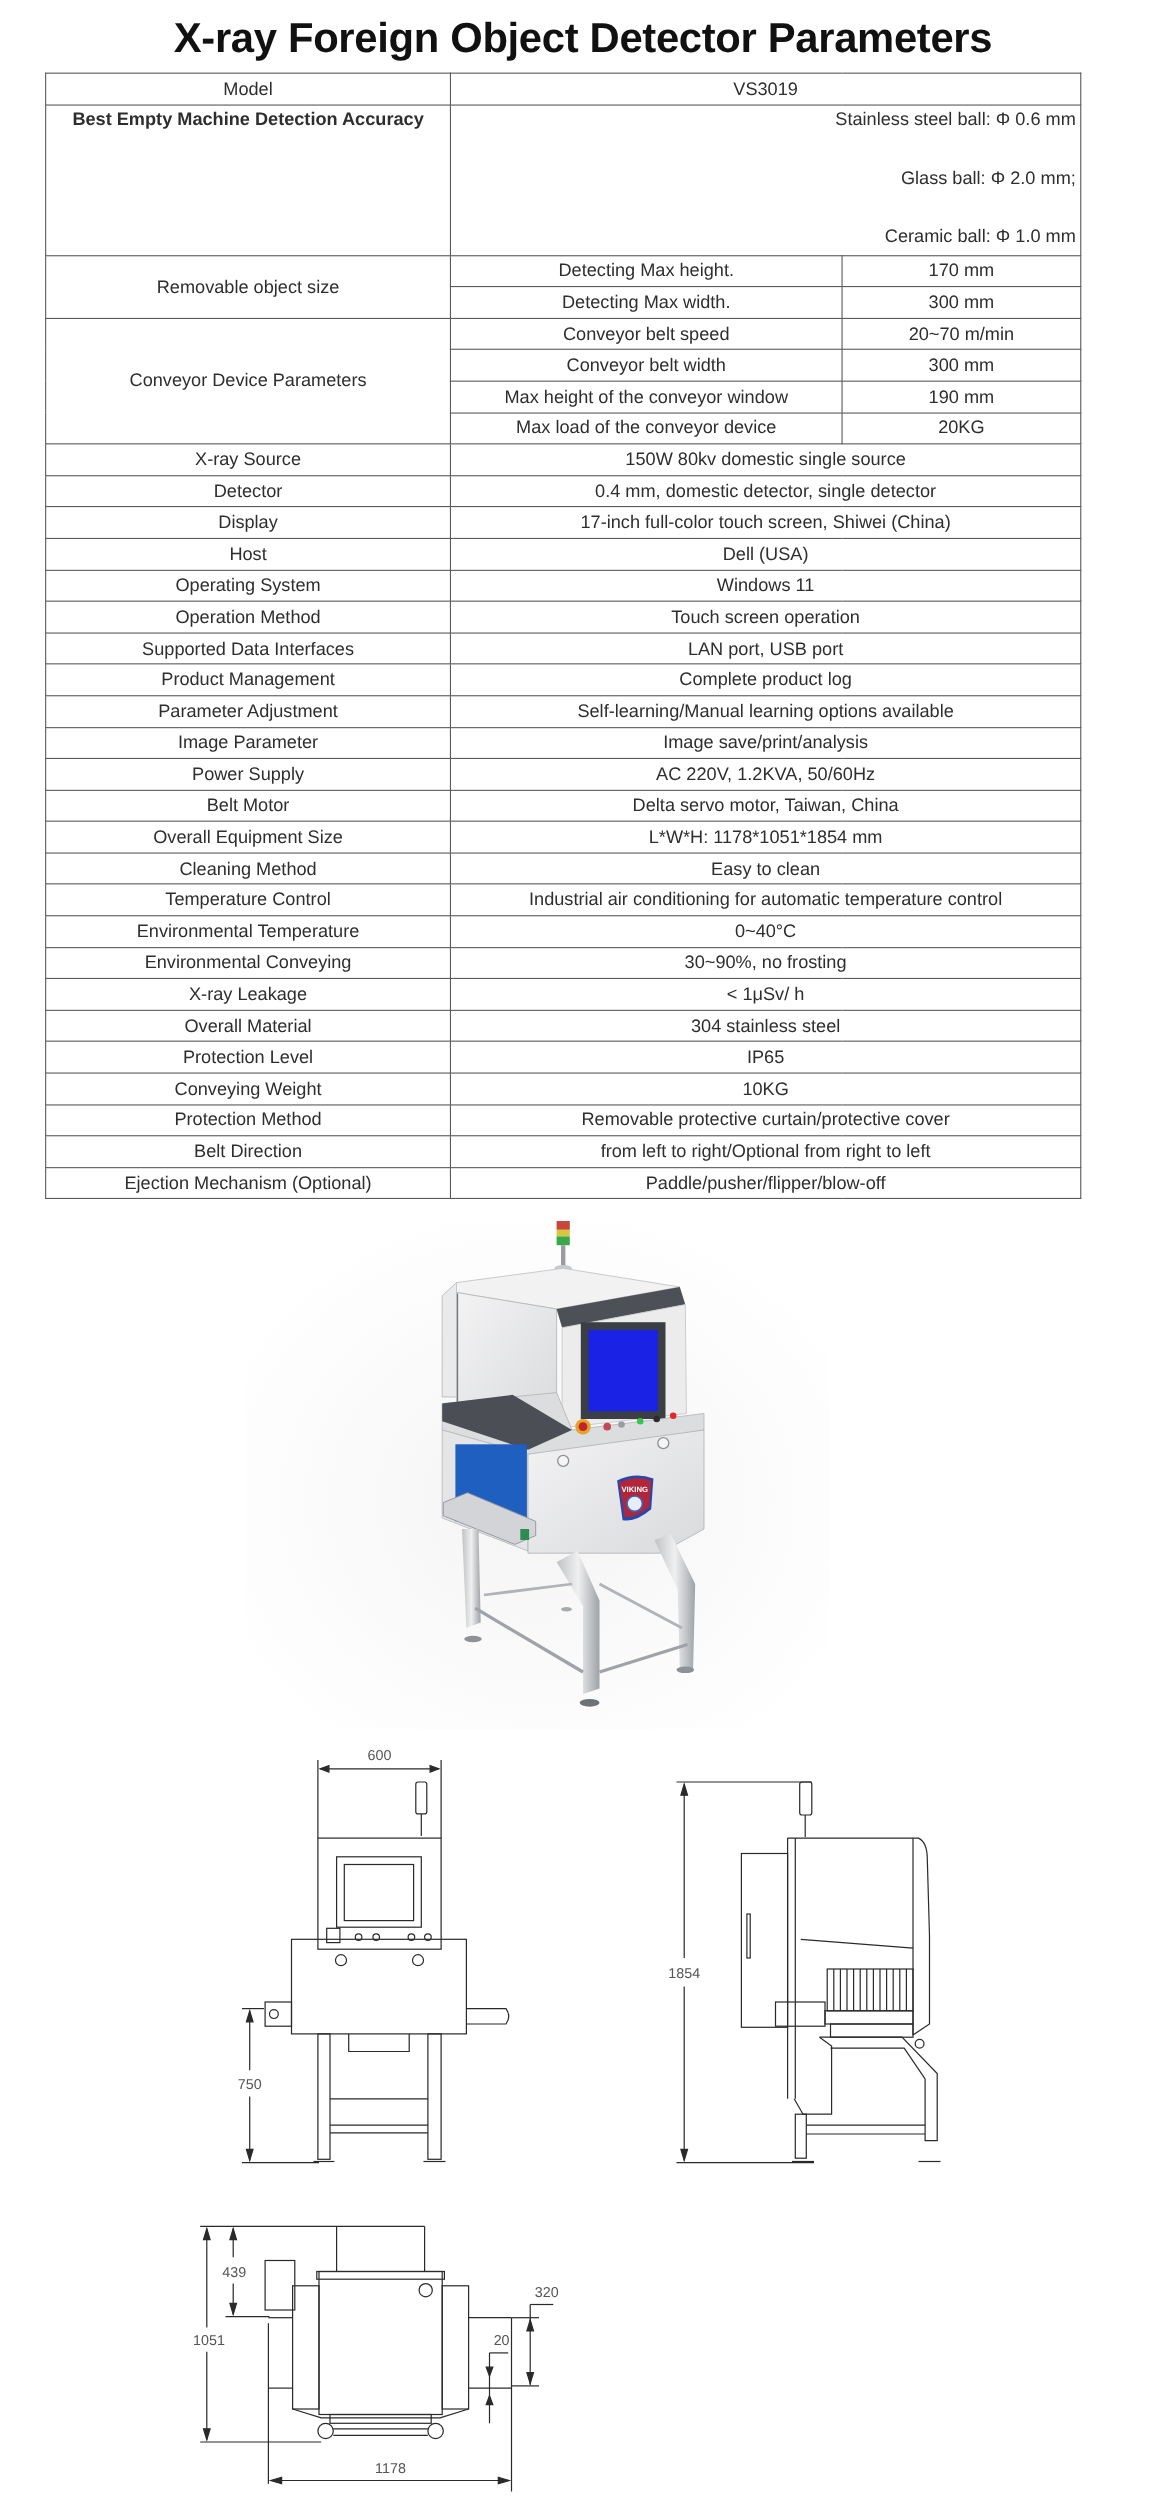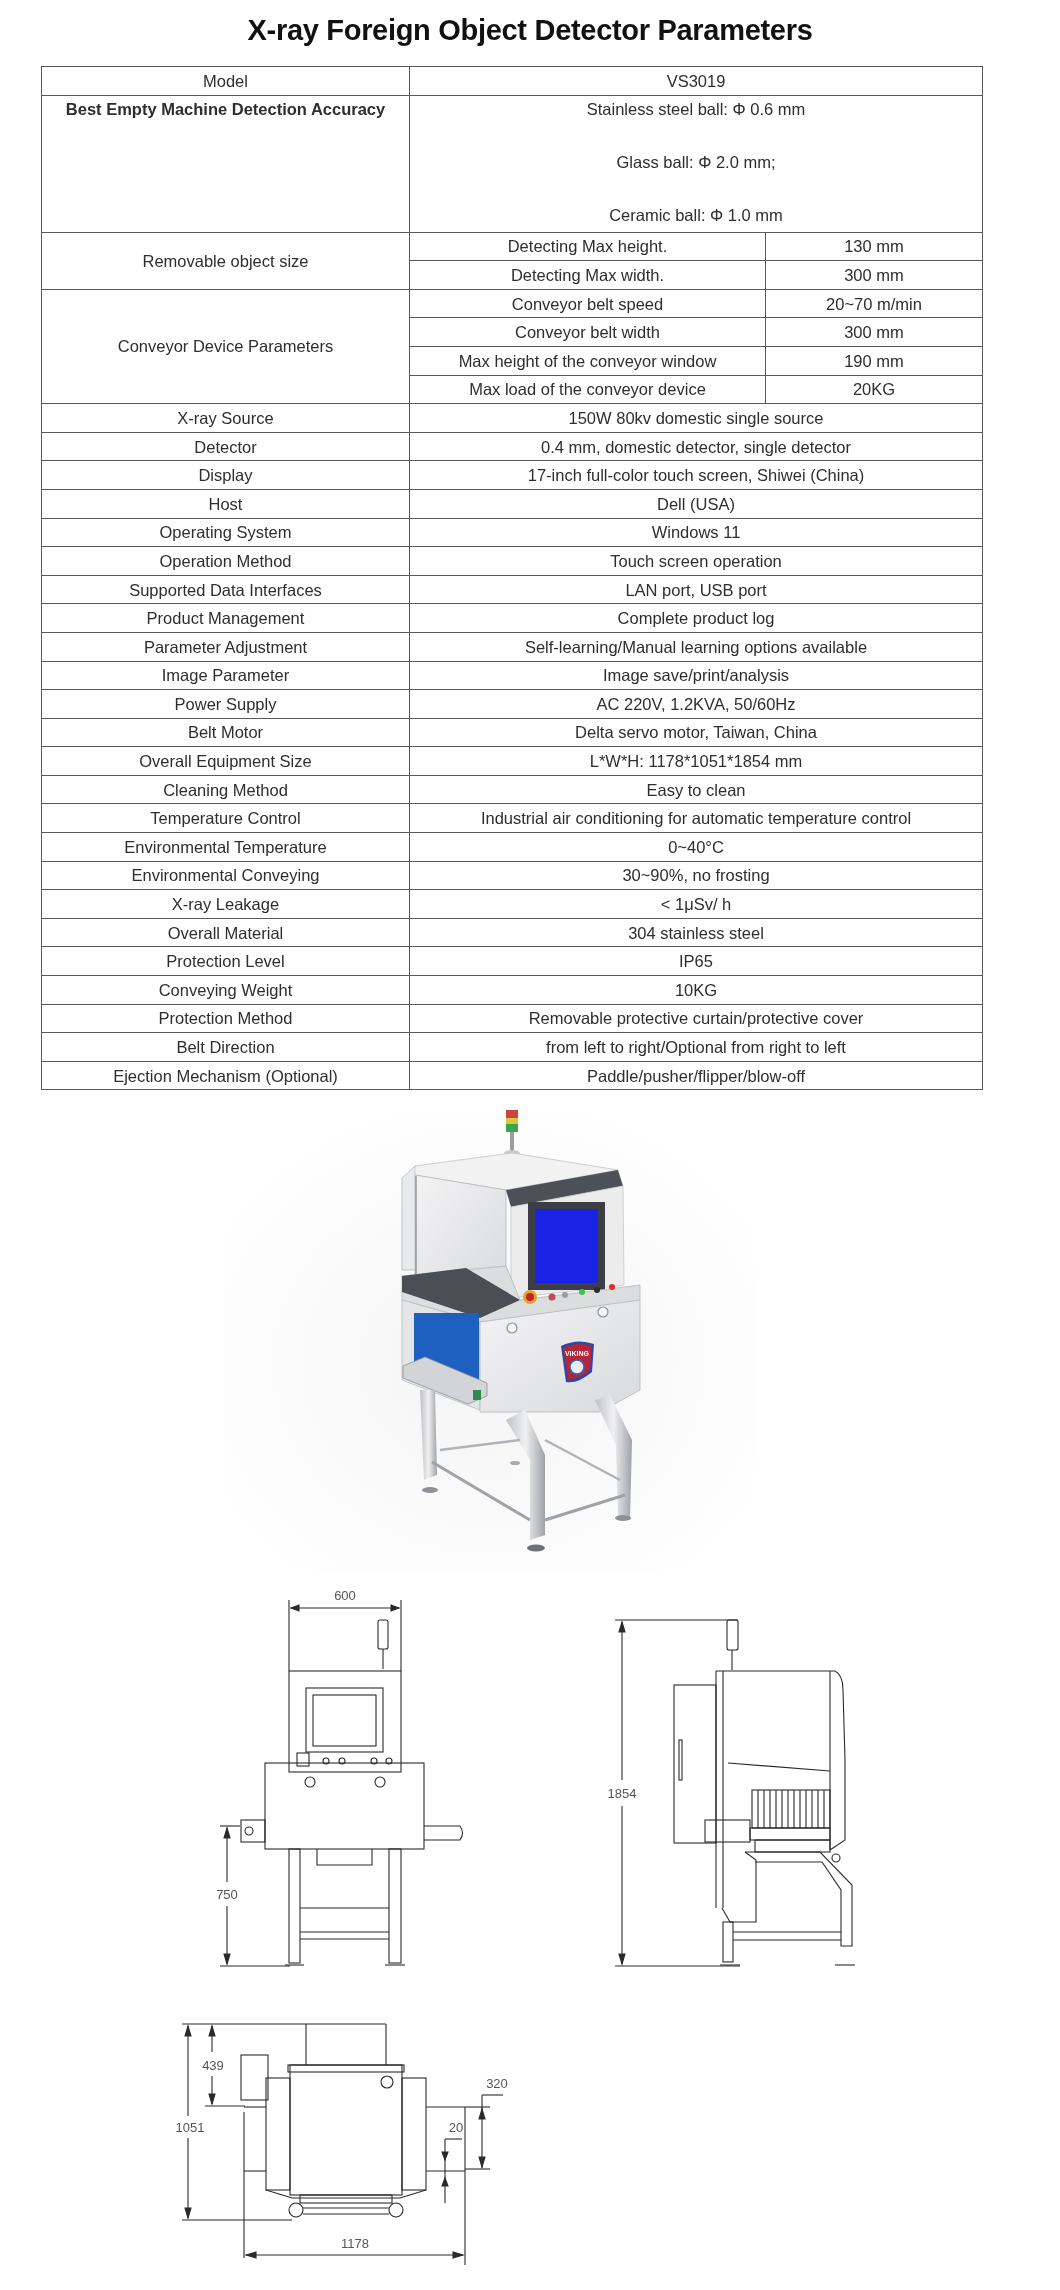--- a/index.html
+++ b/index.html
@@ -1,27 +1,27 @@
 <!DOCTYPE html>
 <html><head>
 <meta charset="utf-8">
 <style>
   html, body { margin:0; padding:0; background:#ffffff; }
   body { width:1060px; height:2290px; position:relative; overflow:hidden;
          font-family:"Liberation Sans", "DejaVu Sans", sans-serif; color:#2b2b2b; }
   .title { position:absolute; left:0; top:14px; width:1060px; text-align:center;
-           font-size:29px; font-weight:bold; color:#111; letter-spacing:-0.3px; }
+           font-size:38px; font-weight:bold; color:#111; letter-spacing:-0.3px; }
   table.spec { position:absolute; left:41px; top:66px; width:941px;
                border-collapse:collapse; table-layout:fixed; }
   table.spec td { border:1.5px solid #5a5a5a; text-align:center; vertical-align:middle;
                   font-size:16.5px; color:#2e2e2e; padding:0 4px; height:27.6px;
                   line-height:18px; white-space:nowrap; overflow:hidden; }
   td.acc-label { vertical-align:top !important; padding-top:4px !important;font-weight:bold; }
   td.acc-val { height:132px !important; vertical-align:top !important; padding-top:4px !important; }
-  .acc-line { display:block; height:18px; }
+  .acc-line { display:block; height:18px;text-align:right; }
   .acc-gap { display:block; height:35px; }
   .figure { position:absolute; left:0; top:0; }
 </style>
 </head>
 <body>
 
 <div class="title">X-ray Foreign Object Detector Parameters</div>
 
 <table class="spec">
   <colgroup>
@@ -40,21 +40,21 @@
         <span class="acc-line">Stainless steel ball: Φ 0.6 mm</span>
         <span class="acc-gap"></span>
         <span class="acc-line">Glass ball: Φ 2.0 mm;</span>
         <span class="acc-gap"></span>
         <span class="acc-line">Ceramic ball: Φ 1.0 mm</span>
       </td>
     </tr>
     <tr>
       <td rowspan="2">Removable object size</td>
       <td>Detecting Max height.</td>
-      <td>130 mm</td>
+      <td>170 mm</td>
     </tr>
     <tr>
       <td>Detecting Max width.</td>
       <td>300 mm</td>
     </tr>
     <tr>
       <td rowspan="4">Conveyor Device Parameters</td>
       <td>Conveyor belt speed</td>
       <td>20~70 m/min</td>
     </tr>

